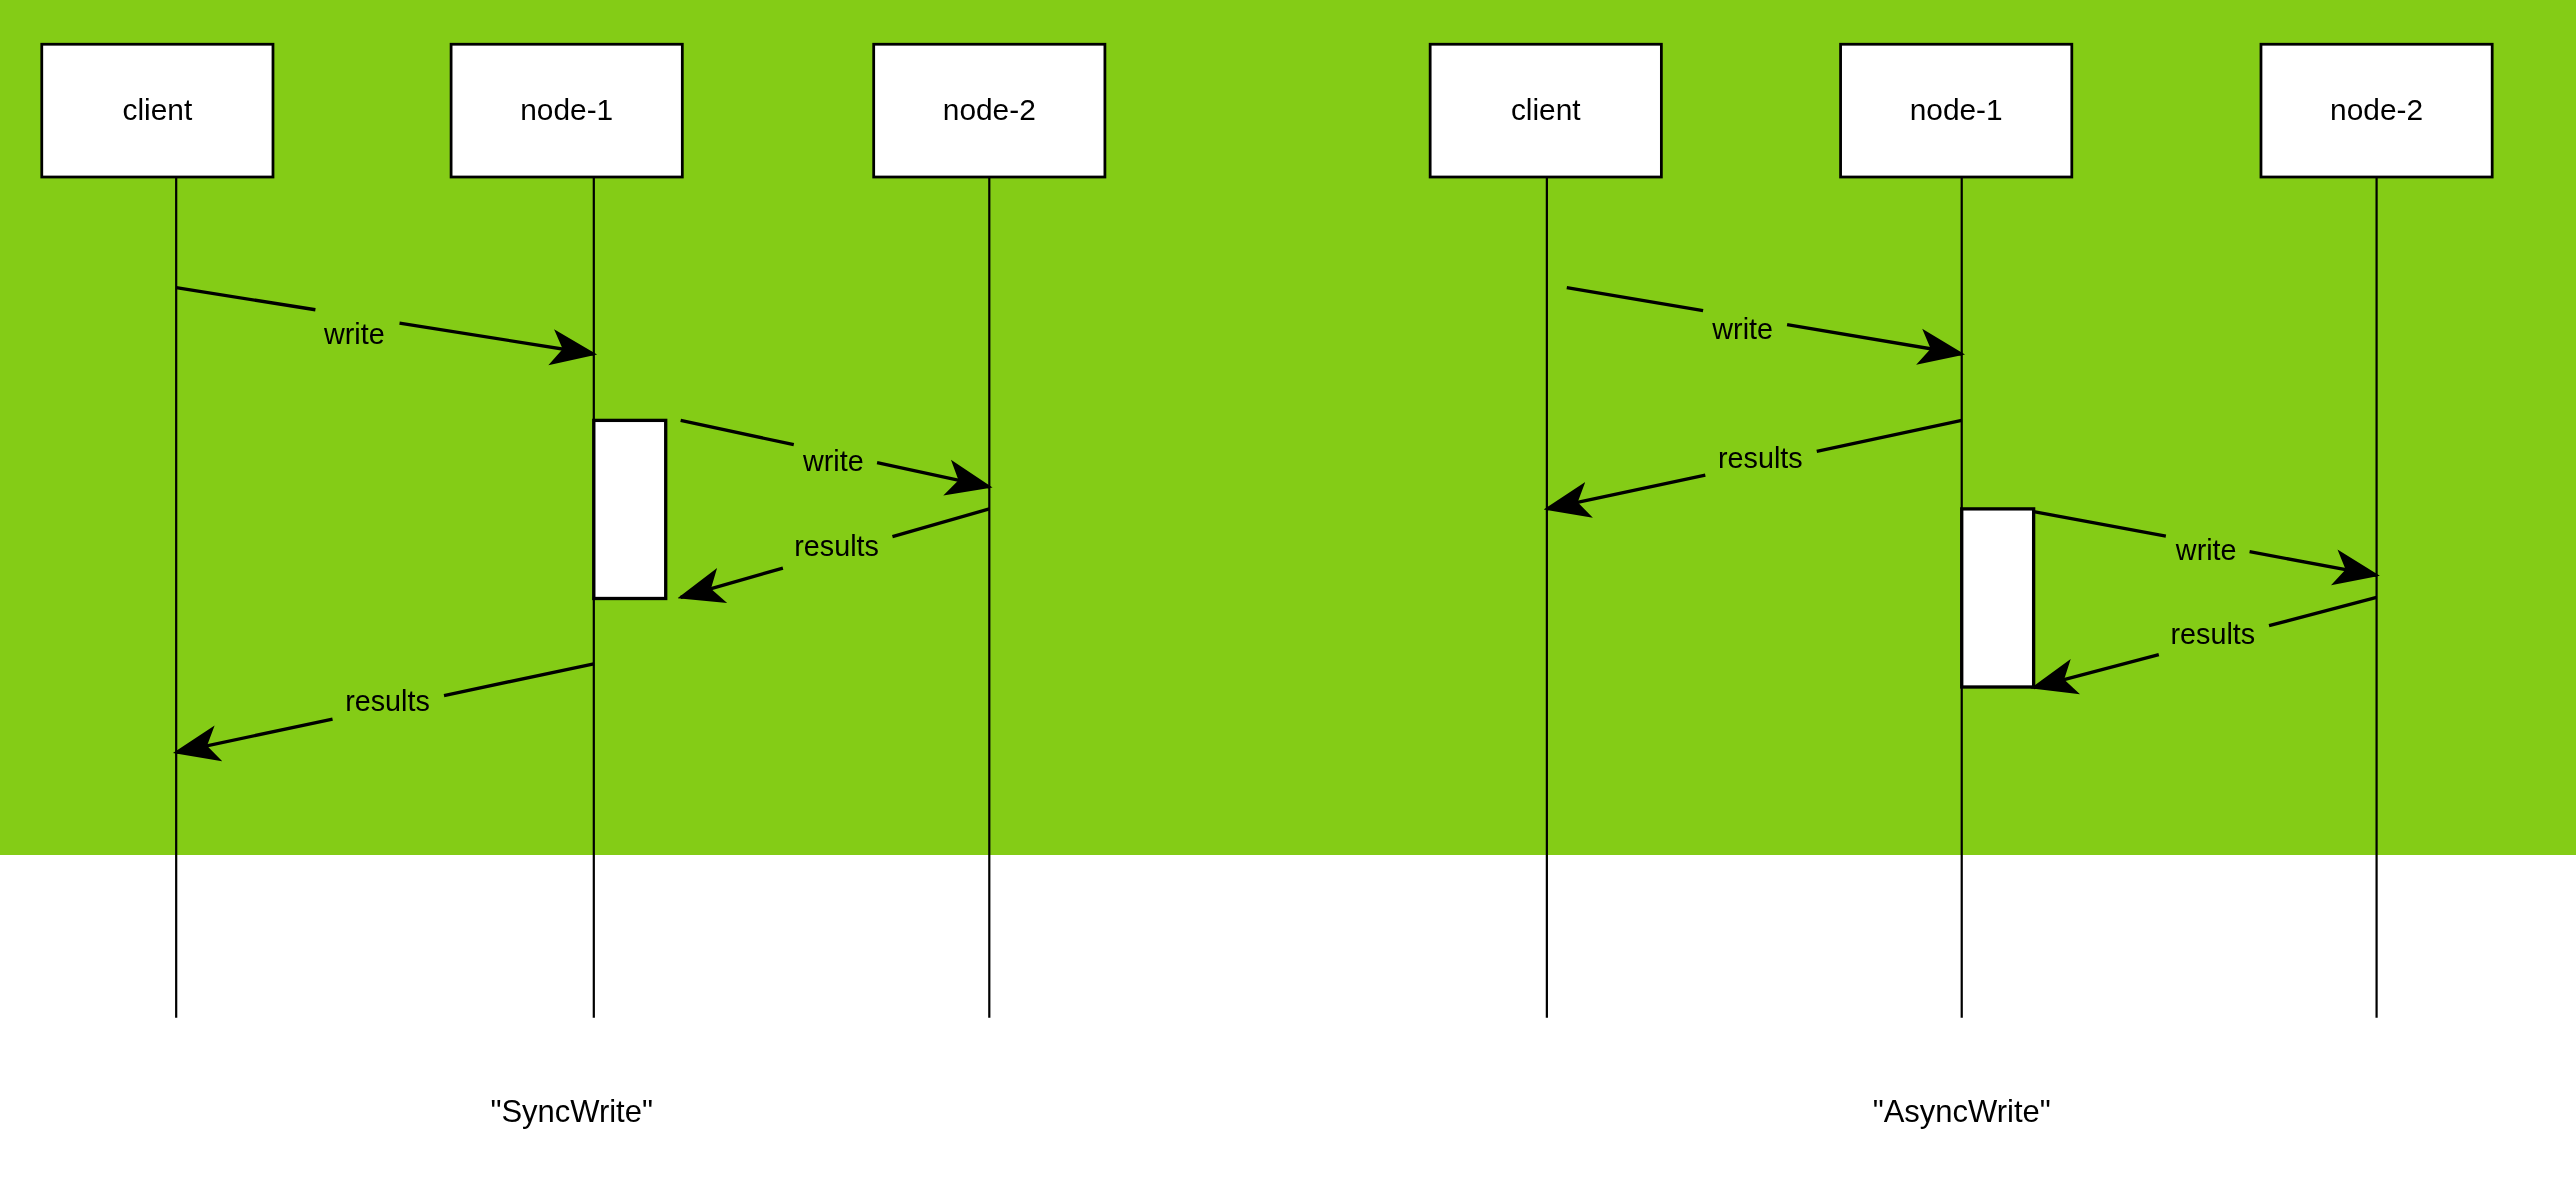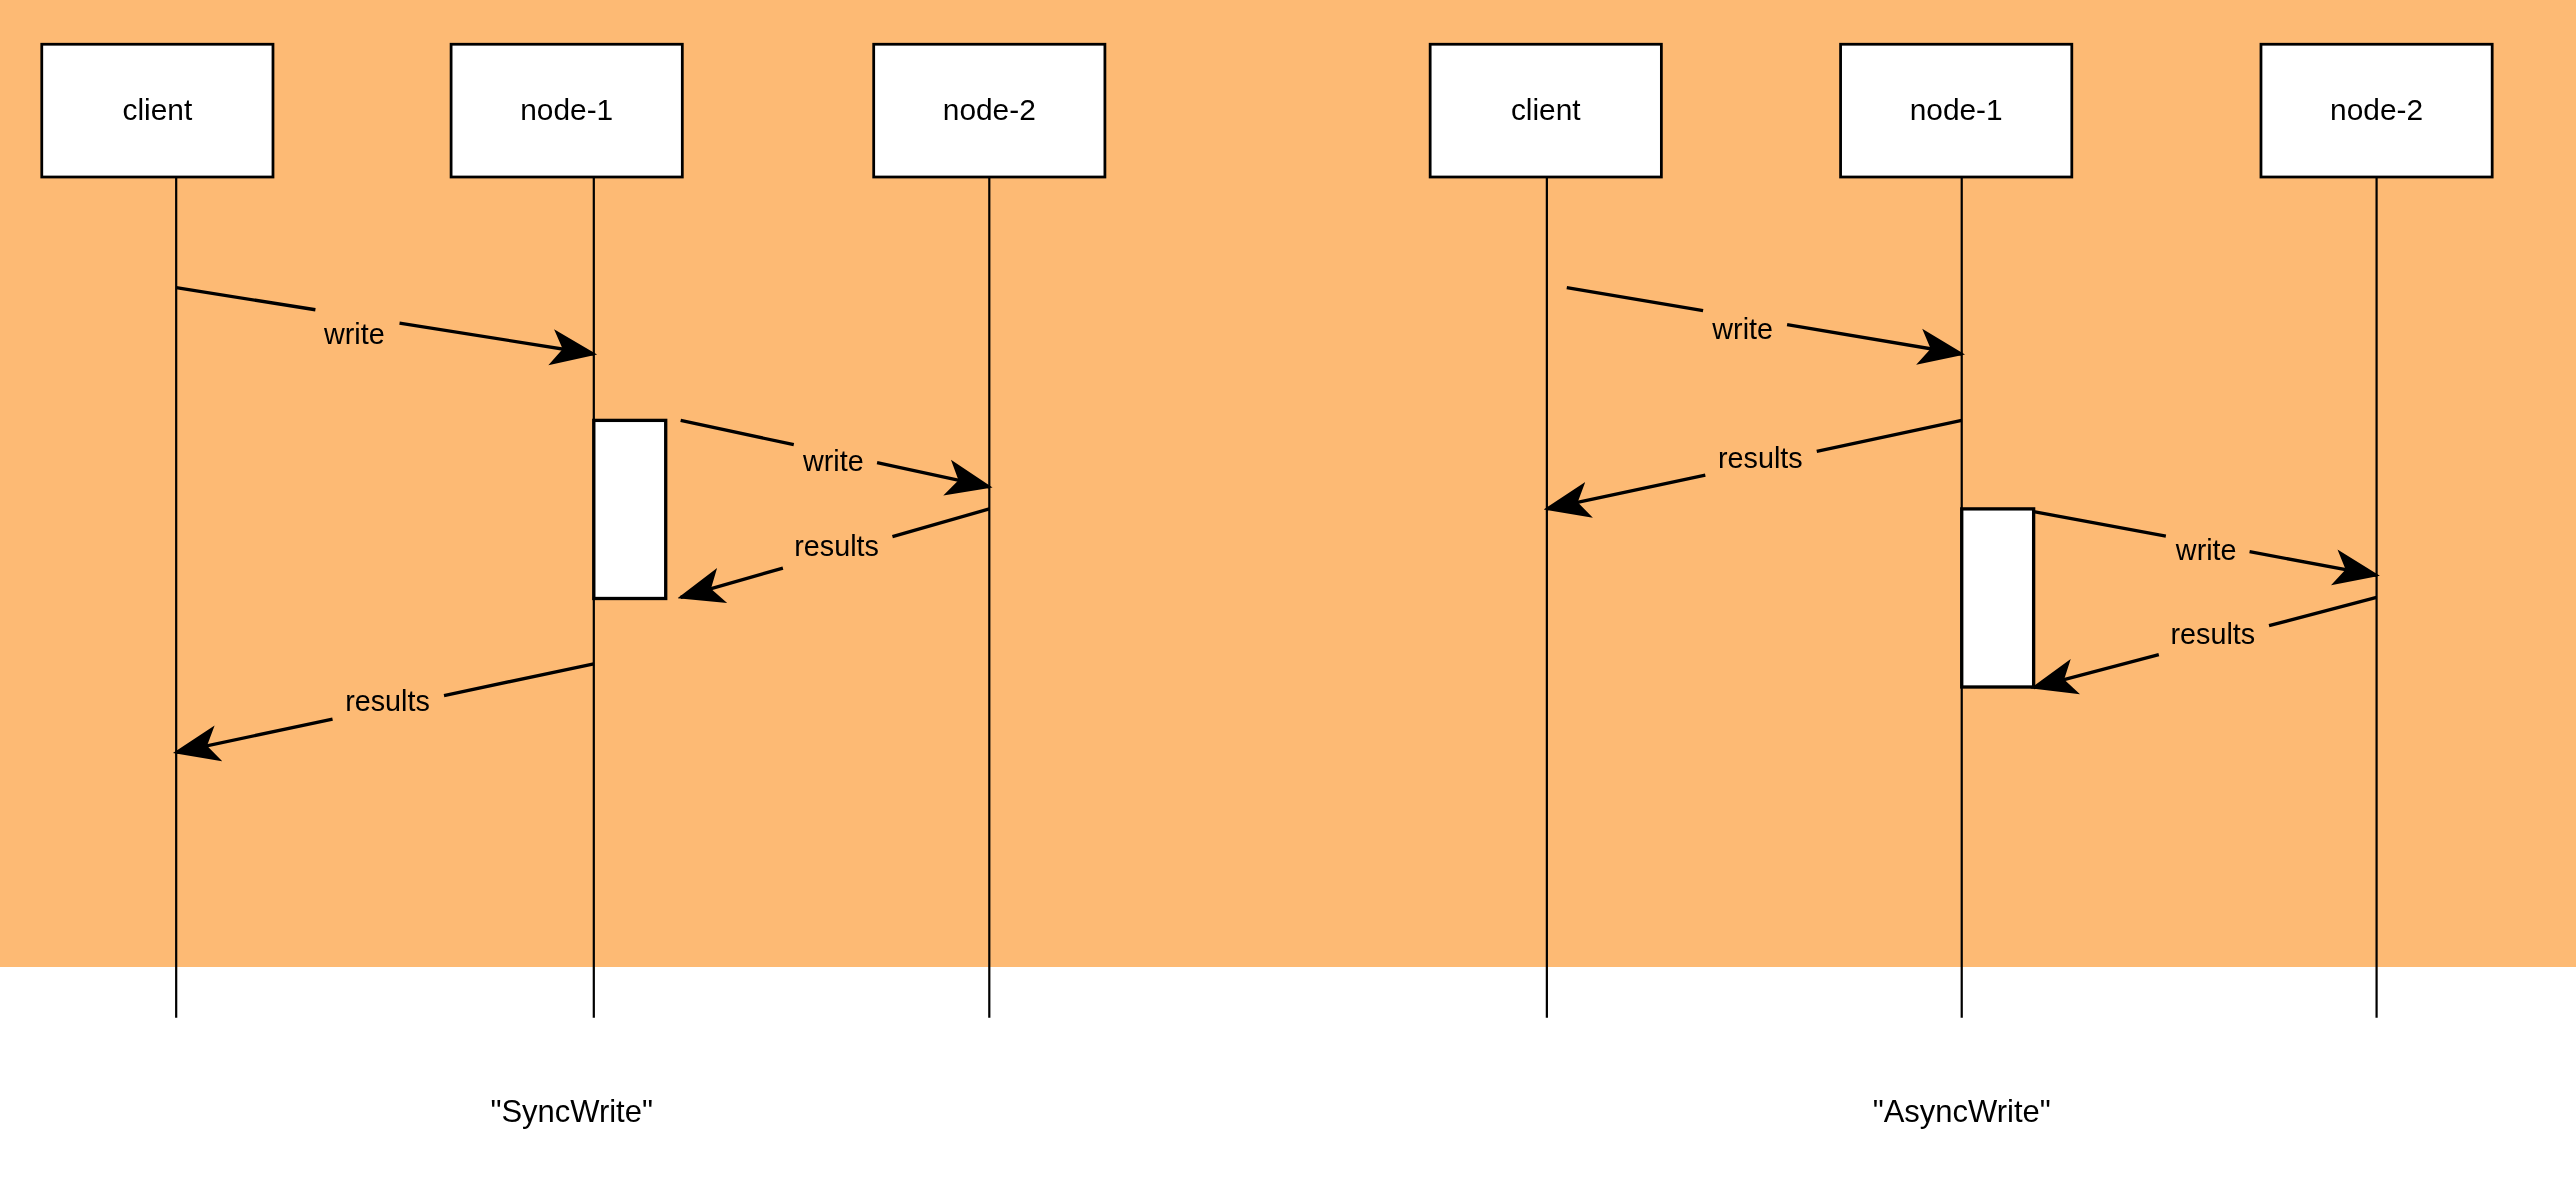--- a/index.html
+++ b/index.html
@@ -11,22 +11,22 @@
   body {
     width: 2576px;
     height: 1197px;
     overflow: hidden;
     font-family: "Liberation Sans", sans-serif;
     color: #000000;
   }
   #canvas {
     position: relative;
     width: 2576px;
-    height: 967px;
-    background: #fdba74;
+    height: 855px;
+    background: #84cc16;
   }
   svg#diagram-svg {
     position: absolute;
     top: 0;
     left: 0;
     width: 2576px;
     height: 1197px;
     display: block;
   }
   .participant-box {

